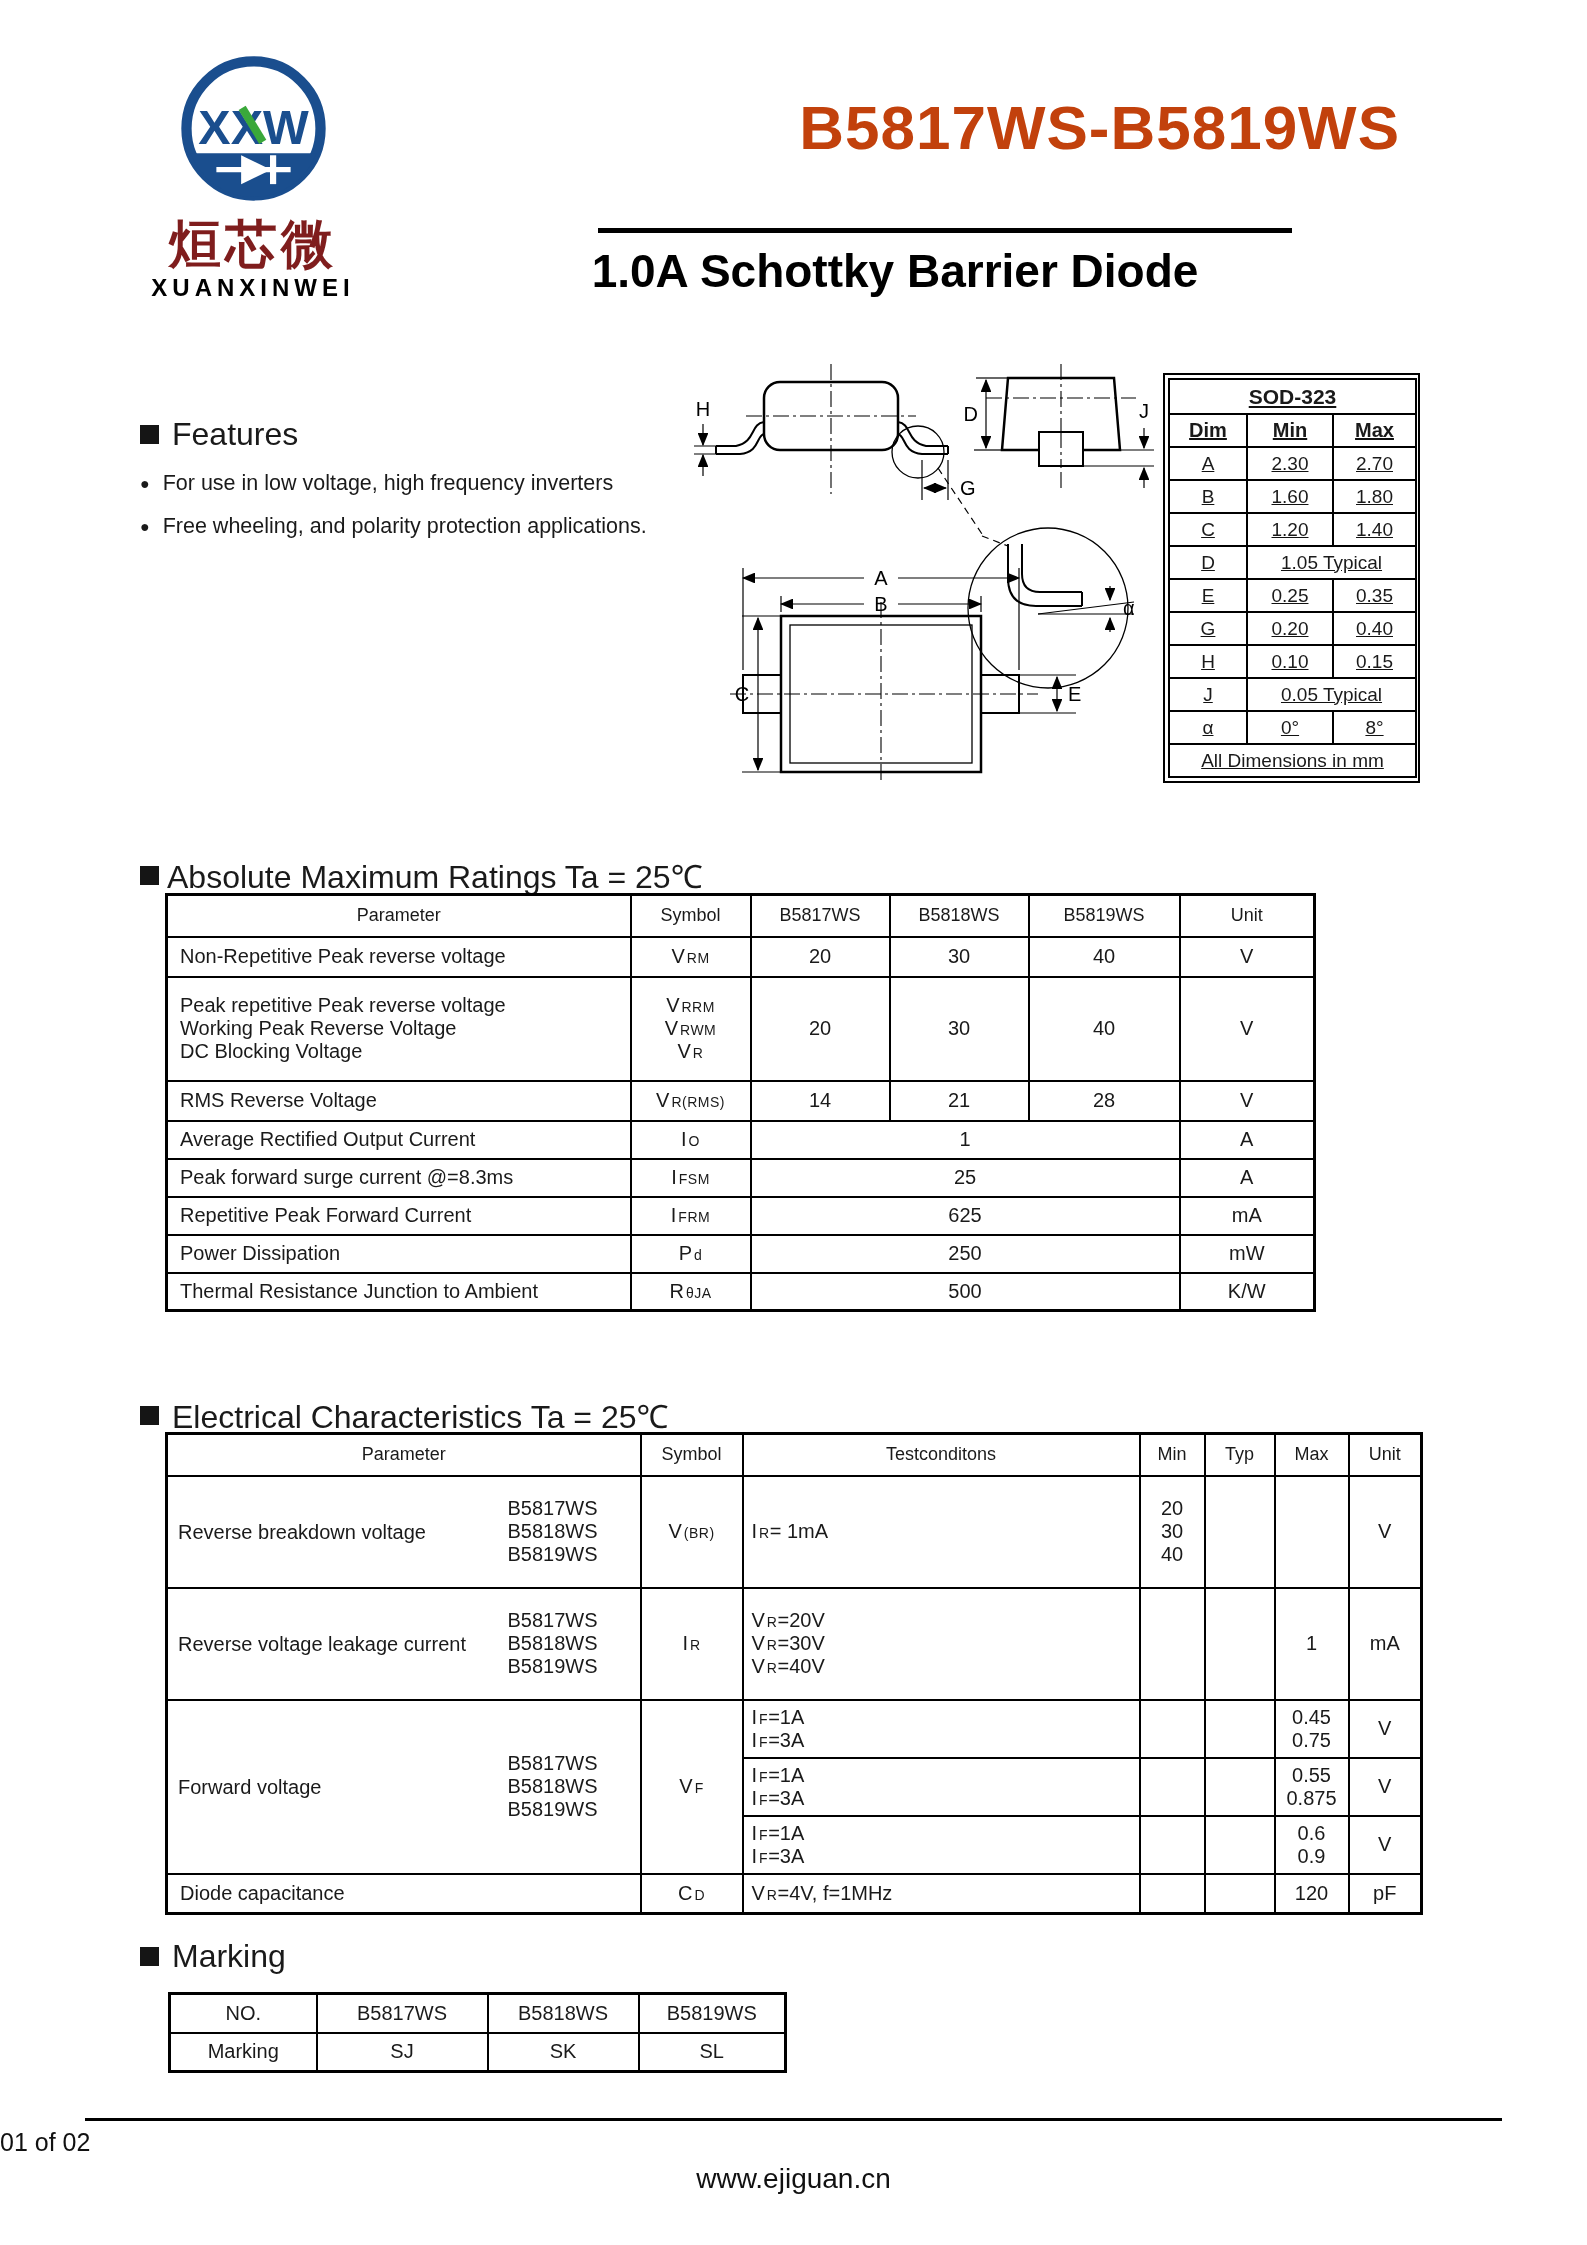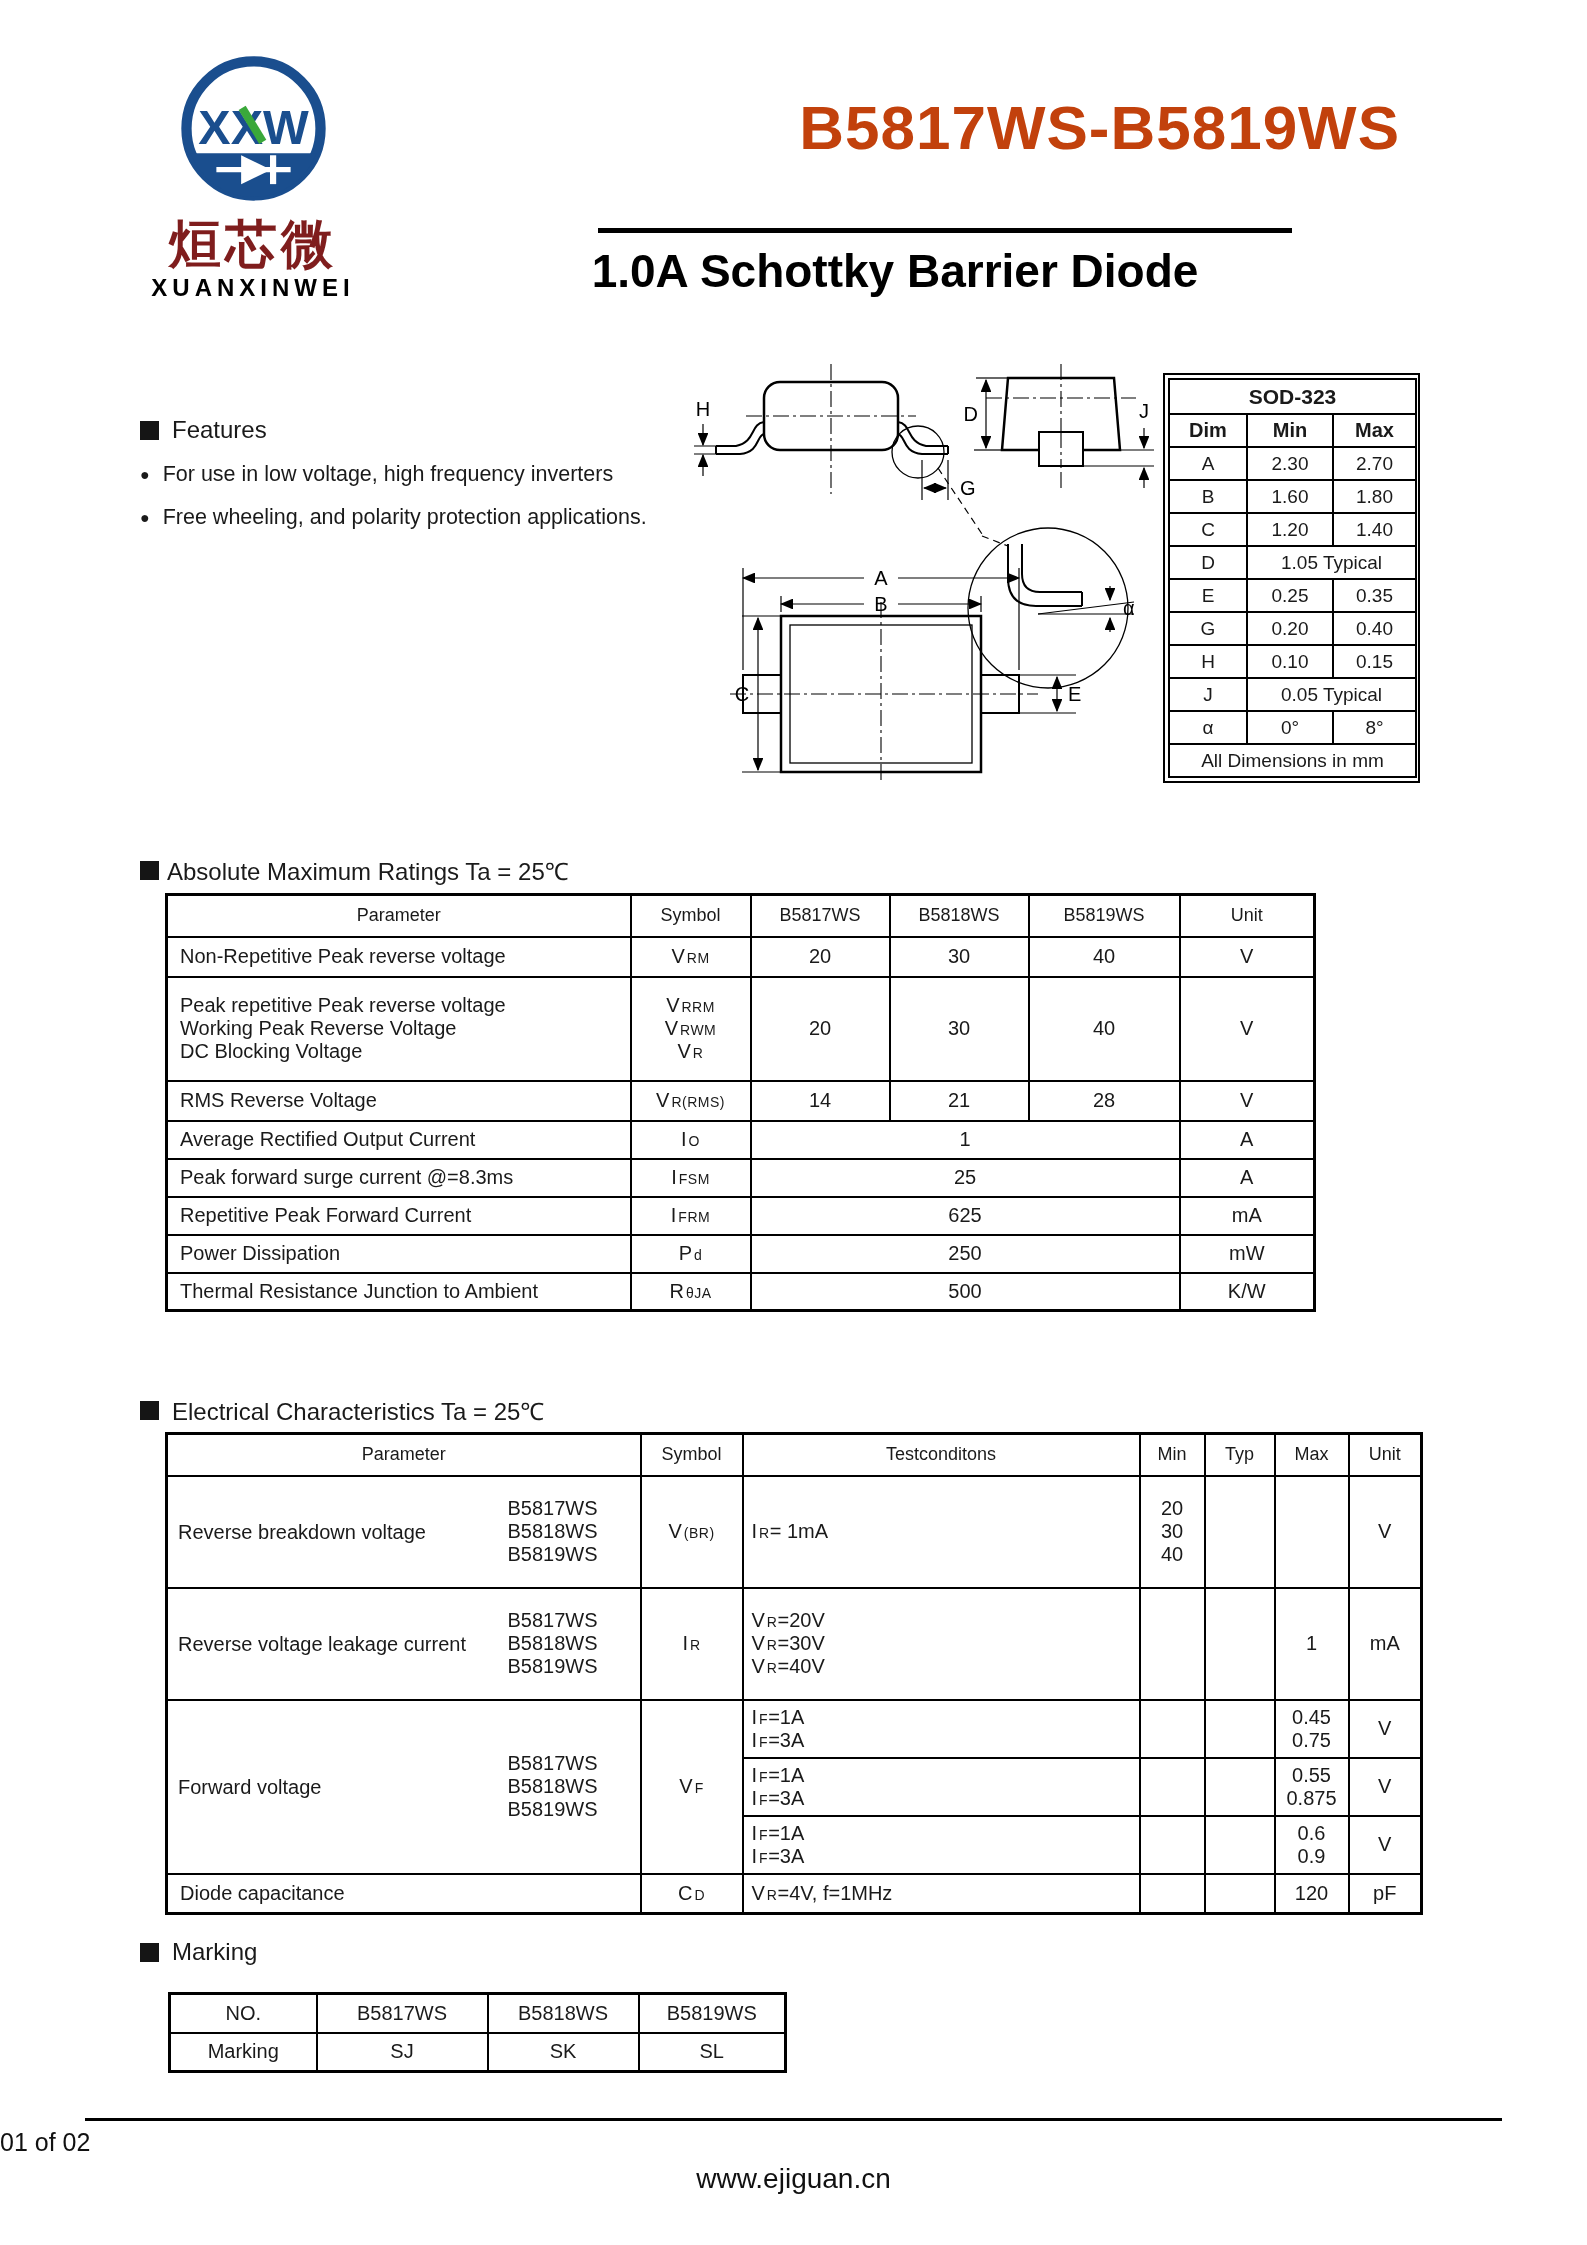--- a/index.html
+++ b/index.html
@@ -10,21 +10,21 @@
 
   
   .logo { left:128px; top:48px; width:250px; text-align:center; }
   .logo-cn { font-size:52px; font-weight:bold; letter-spacing:4px; color:#7f1d1d; line-height:1.05; }
   .logo-en { font-size:24px; font-weight:bold; letter-spacing:5px; color:#000; margin-top:2px; }
   .title { left:390px; top:92px; width:1010px; font-size:62px; font-weight:bold; text-align:right; letter-spacing:1px; color:#c2410c; }
   .title-rule { left:598px; top:228px; width:694px; height:5px; background:#000; }
   .subtitle { left:390px; top:244px; width:1010px; font-size:46px; font-weight:bold; text-align:center; color:#000; }
 
   
-  .sec { display:flex; align-items:center; gap:13px; font-size:24px; color:#1a1a1a; }
+  .sec { display:flex; align-items:center; gap:13px; font-size:32px; color:#1a1a1a; }
   .sq { width:19px; height:19px; background:#151515; flex:0 0 auto; }
 
   
   .features { left:140px; top:416px; width:580px; }
   .feat { display:flex; align-items:center; gap:13px; font-size:21.5px; margin-top:18px; color:#1a1a1a; }
   .dot { font-size:16px; line-height:1; }
 
   
   table { border-collapse:collapse; table-layout:fixed; background:#fff; }
   td, th { border:2px solid #000; font-size:20px; font-weight:400; text-align:center; vertical-align:middle; padding:0; color:#1a1a1a; }
@@ -42,21 +42,21 @@
 
   .absmax-tbl { left:165px; top:893px; width:1148px; }
   .elec-tbl { left:165px; top:1432px; width:1255px; }
   .sec-absmax { left:140px; top:854px;gap:8px; }
   .sec-elec { left:140px; top:1394px; }
   .sec-marking { left:140px; top:1938px; }
   .marking-tbl { left:168px; top:1992px; width:616px; }
   .marking-tbl td { height:39px; }
 
   
-  .sod-wrap { left:1163px; top:373px; width:257px; border:2px solid #000; padding:3px; background:#fff; }
+  .sod-wrap { left:1163px; top:373px; width:257px; border:2px solid #000; padding:3px; background:#fff;text-decoration:underline; }
   .sod { width:100%; }
   .sod td, .sod th { border-width:2px; font-size:19px; height:33px; }
   .sod .t-title { font-size:21px; font-weight:bold; height:35px; }
   .sod .hd { font-weight:bold; font-size:20px; }
 
   
   .diagram { left:686px; top:362px; }
   .diagram text { font-size:20px; fill:#000; stroke:none; font-family:"Liberation Sans",sans-serif; }
 
   

